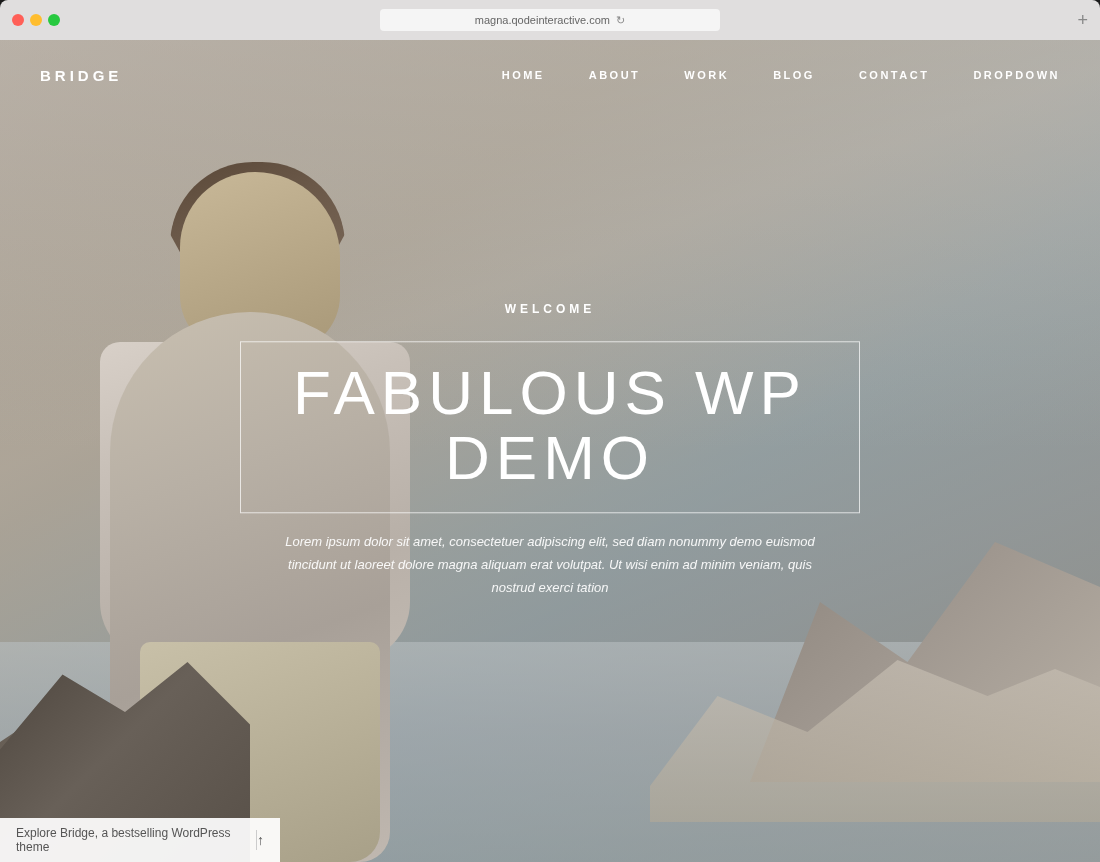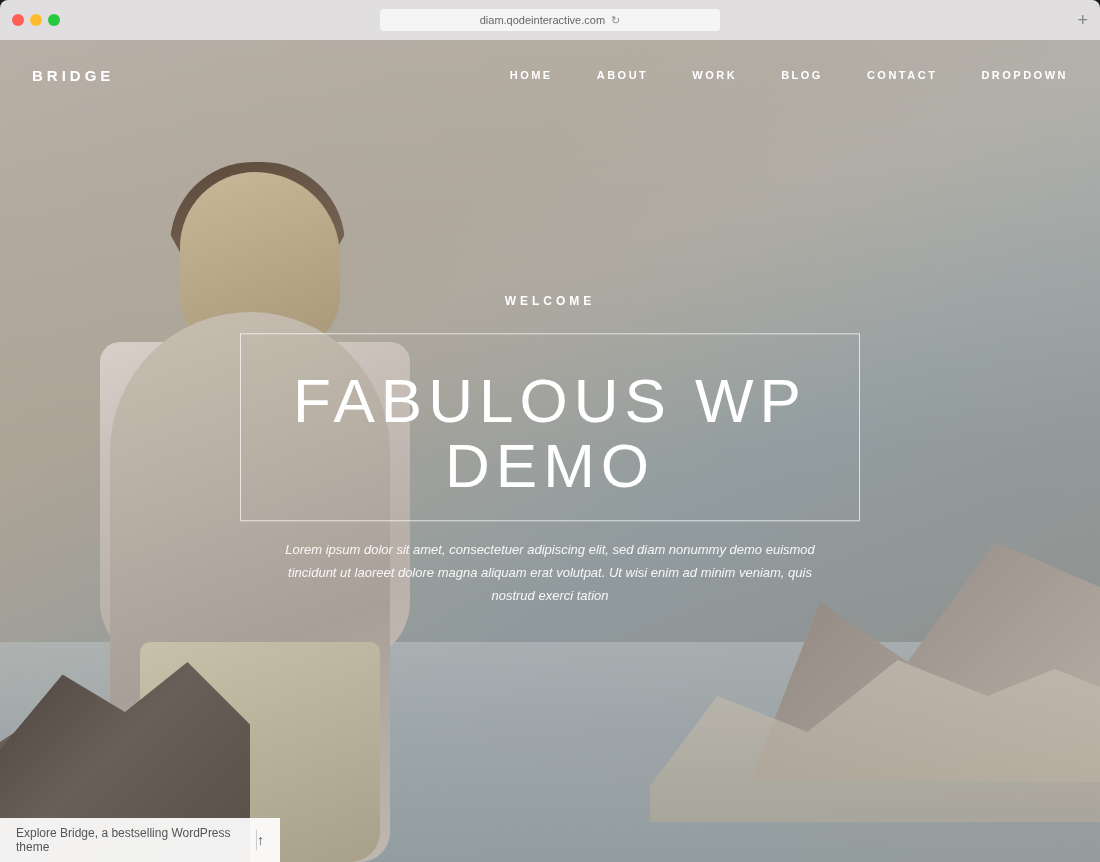--- a/index.html
+++ b/index.html
@@ -164,21 +164,21 @@
     
     .site-header {
       position: absolute;
       top: 0;
       left: 0;
       width: 100%;
       height: 70px;
       display: flex;
       align-items: center;
       justify-content: space-between;
-      padding: 0 32px;
+      padding: 0 40px;
       z-index: 10;
     }
 
     .site-logo {
       font-size: 15px;
       font-weight: 700;
       letter-spacing: 4px;
       color: #fff;
       text-transform: uppercase;
     }
@@ -214,21 +214,21 @@
       font-size: 12px;
       font-weight: 600;
       letter-spacing: 4px;
       color: #fff;
       text-transform: uppercase;
       margin-bottom: 25px;
     }
 
     .hero-box {
       border: 1.5px solid rgba(255,255,255,0.7);
-      padding: 34px 32px 22px;
+      padding: 18px 32px 22px;
       margin-bottom: 18px;
       position: relative;
     }
 
     .hero-title {
       font-size: 62px;
       font-weight: 300;
       letter-spacing: 6px;
       color: #fff;
       text-transform: uppercase;
@@ -355,21 +355,21 @@
 </head>
 <body>
 
 <div class="browser-chrome">
   <div class="traffic-lights">
     <div class="traffic-dot dot-red"></div>
     <div class="traffic-dot dot-yellow"></div>
     <div class="traffic-dot dot-green"></div>
   </div>
   <div class="address-bar">
-    <span class="address-text">diam.qodeinteractive.com</span>
+    <span class="address-text">magna.qodeinteractive.com</span>
     <span class="refresh-icon">↻</span>
   </div>
   <div class="new-tab-btn">+</div>
 </div>
 
 <div class="website">
 
   <div class="hero-bg"></div>
   <div class="sky-overlay"></div>
   <div class="water"></div>

